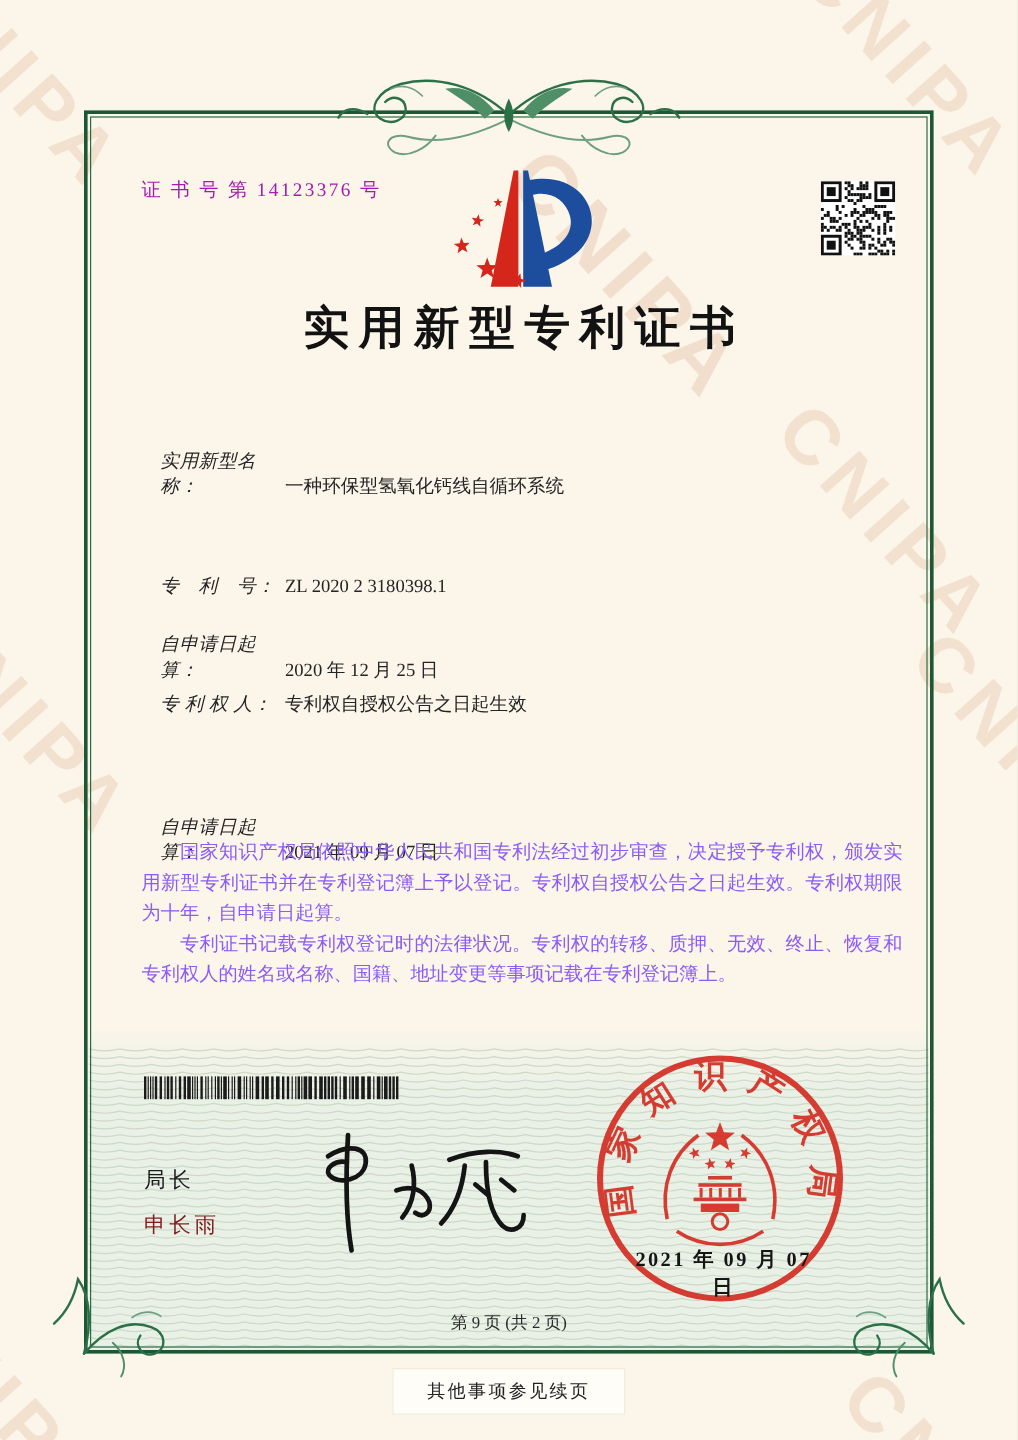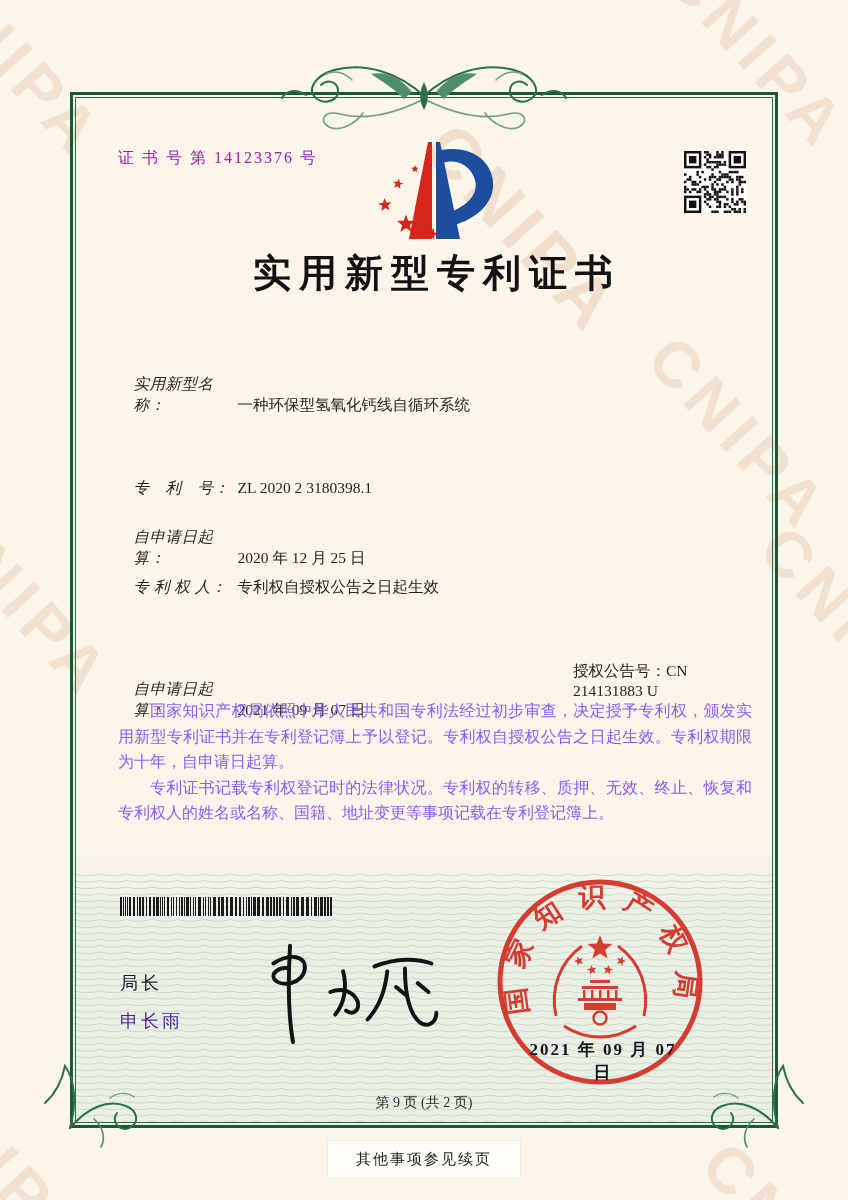--- a/index.html
+++ b/index.html
@@ -45,21 +45,21 @@
   .field .lbl { display:inline-block; width:104px; letter-spacing:.5px;font-style:italic; }
   .field .val { white-space:pre-wrap; }
   .grant-no { position:absolute; left:455px; top:0; white-space:pre-wrap; }
   
   .body-text { position:absolute; left:118px; top:698px; width:634px; font-size:16px; line-height:25.5px; color:#8b5cf6; }
   .body-text p { text-indent:2em; text-align:justify; }
   
   .barcode { position:absolute; left:120px; top:897px; width:218px; height:19px; display:flex; align-items:stretch; }
   .barcode i { display:block; background:#1b1b1b; }
   .officer-title { position:absolute; left:120px; top:971px; font-size:18px; letter-spacing:3px; color:#1c1c1c; }
-  .officer-name  { position:absolute; left:120px; top:1009px; font-size:18px; letter-spacing:3px; color:#4c1d95; }
+  .officer-name  { position:absolute; left:120px; top:1009px; font-size:18px; letter-spacing:3px; color:#7f1d1d; }
   .sign { position:absolute; left:248px; top:936px; }
   .seal { position:absolute; left:494px; top:876px; }
   .seal-date {
     position:absolute; left:518px; top:1038px; width:170px; text-align:center;
     font-size:17px; font-weight:600; letter-spacing:2px; color:#151515;
   }
   .page-no { position:absolute; left:0; right:0; top:1094px; text-align:center; font-size:14px; color:#2a2a2a; }
   .continuation {
     position:absolute; left:0; right:0; top:1140px; text-align:center;
   }
@@ -358,21 +358,20 @@
     <span class="lbl">专　利　号：</span><span class="val">ZL 2020 2 3180398.1</span>
   </div>
   <div class="field" style="top:509px">
     <span class="lbl">自申请日起算：</span><span class="val">2020 年 12 月 25 日</span>
   </div>
   <div class="field" style="top:559px">
     <span class="lbl">专 利 权 人：</span><span class="val">专利权自授权公告之日起生效</span>
   </div>
   <div class="field" style="top:661px; width:634px">
     <span class="lbl">自申请日起算：</span><span class="val">2021 年 09 月 07 日</span>
-    <span class="grant-no"><span>授权公告号：</span><span class="val">CN 214131883 U</span></span>
   </div>
 
   <div class="body-text">
     <p>国家知识产权局依照中华人民共和国专利法经过初步审查，决定授予专利权，颁发实用新型专利证书并在专利登记簿上予以登记。专利权自授权公告之日起生效。专利权期限为十年，自申请日起算。</p>
     <p>专利证书记载专利权登记时的法律状况。专利权的转移、质押、无效、终止、恢复和专利权人的姓名或名称、国籍、地址变更等事项记载在专利登记簿上。</p>
   </div>
 
   <div class="barcode" id="barcode">
       <i style="width:2px;margin-right:1px"></i>
       <i style="width:1px;margin-right:1px"></i>

